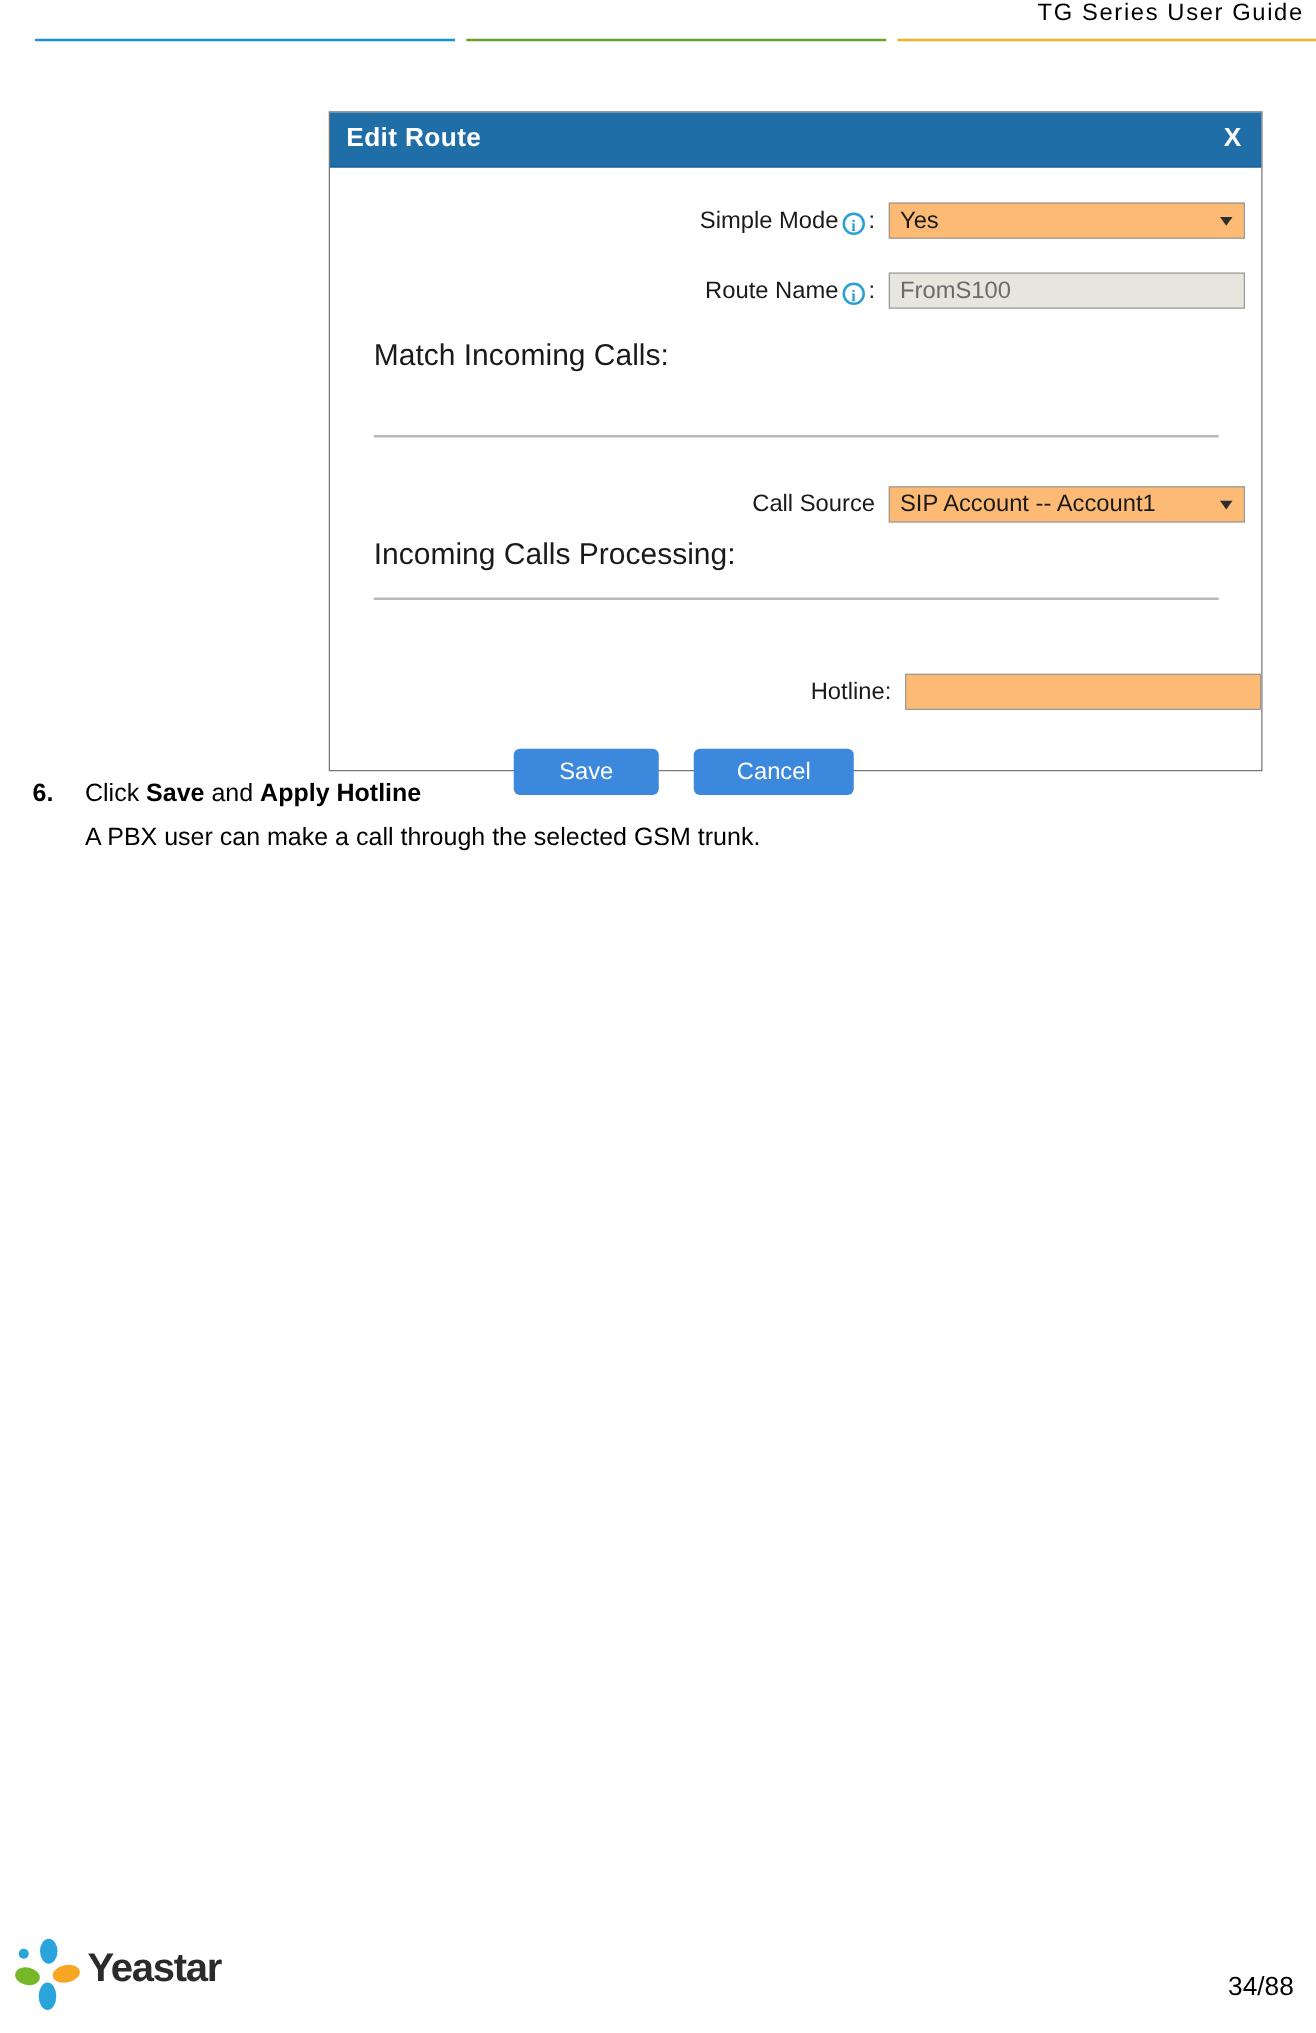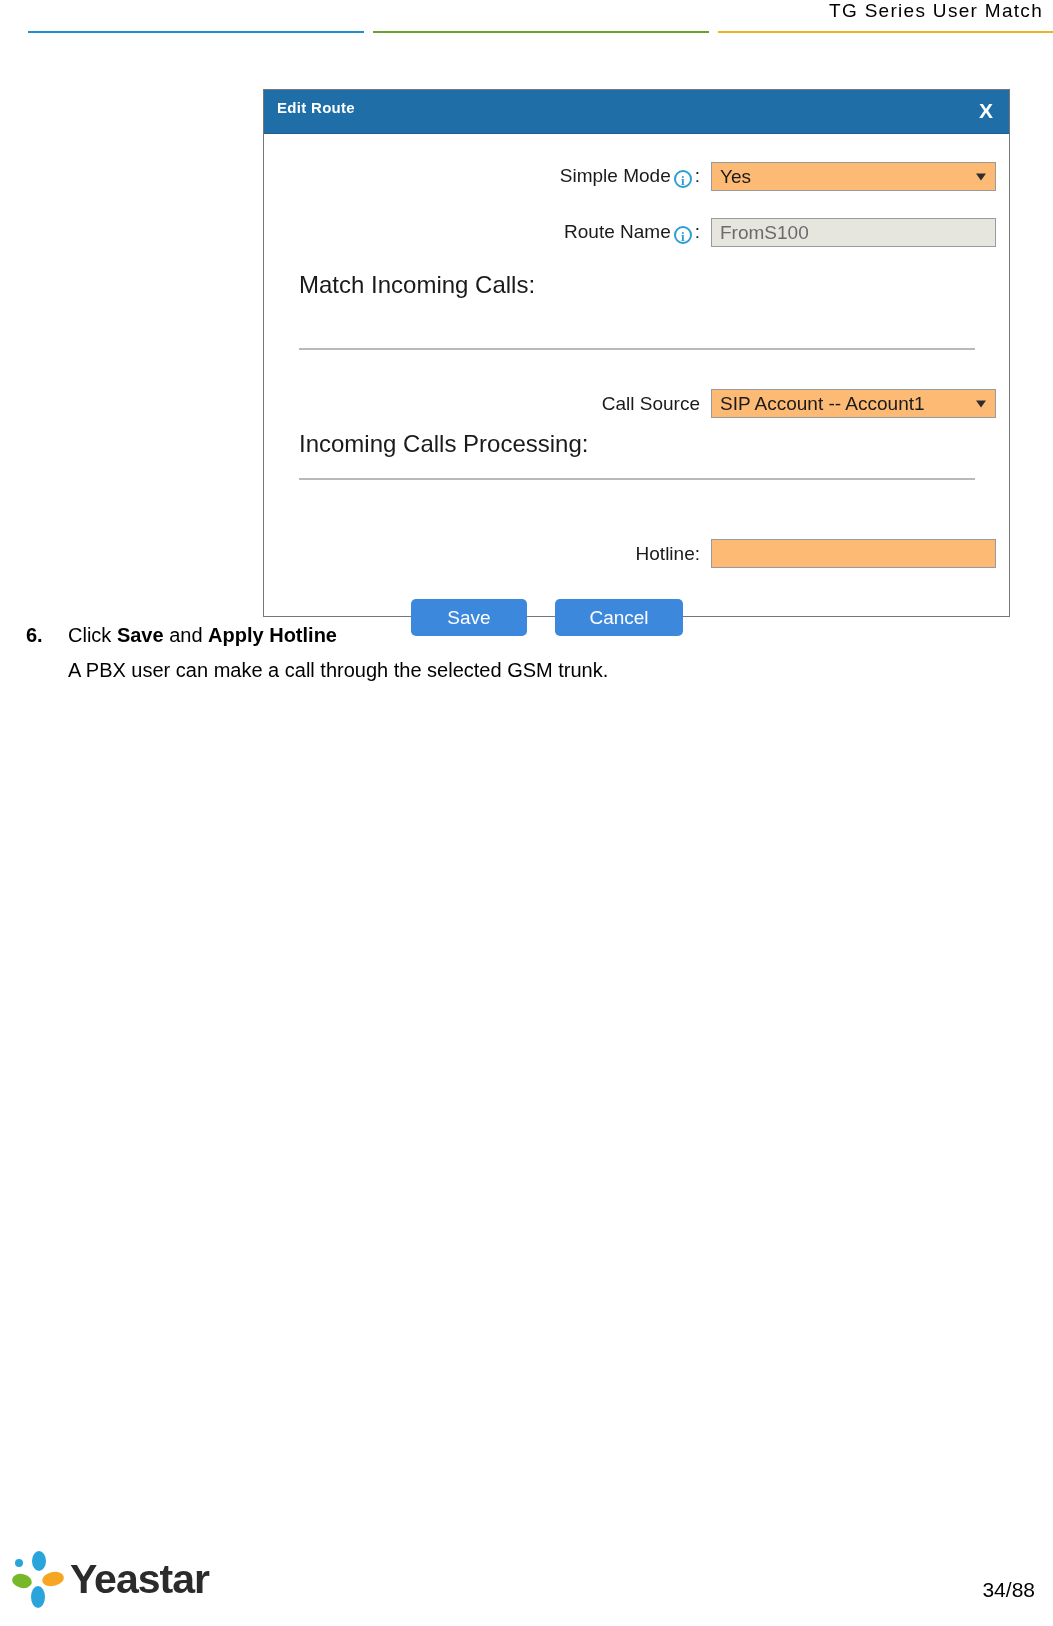--- a/index.html
+++ b/index.html
@@ -50,21 +50,21 @@
     position: relative;
     height: 43px;
     background: #1f6ea8;
     border-bottom: 1px solid #1a5f90;
   }
   .dialog-title {
     position: absolute;
     left: 13px;
     top: 9px;
     color: #ffffff;
-    font-size: 15px;
+    font-size: 21px;
     font-weight: bold;
     letter-spacing: 0.3px;
   }
   .dialog-close {
     position: absolute;
     right: 16px;
     top: 9px;
     color: #ffffff;
     font-size: 21px;
     font-weight: bold;
@@ -197,39 +197,39 @@
     position: absolute;
     left: 8px;
     top: 1548px;
     width: 170px;
     height: 62px;
   }
   .logo-word {
     position: absolute;
     left: 62px;
     top: 8px;
-    font-size: 41px;
+    font-size: 32px;
     font-weight: bold;
     color: #2b2b2b;
     letter-spacing: -1px;
     font-family: "Liberation Sans", sans-serif;
   }
   .page-num {
     position: absolute;
     right: 18px;
     top: 1578px;
     font-size: 21px;
     color: #000;
   }
 </style>
 </head>
 <body>
 
 <div>
-  <div class="hdr-title">TG  Series  User  Match</div>
+  <div class="hdr-title">TG  Series  User  Guide</div>
   <div class="rule rule-blue"></div>
   <div class="rule rule-green"></div>
   <div class="rule rule-yellow"></div>
 </div>
 
 <div class="dialog">
 
   <div class="dialog-titlebar">
     <div class="dialog-title">Edit Route</div>
     <div class="dialog-close">X</div>
@@ -266,21 +266,21 @@
       <div class="select-box">
         <span>SIP Account -- Account1</span>
         <span class="caret"></span>
       </div>
     </div>
 
     <div class="section-head" style="top:296px;">Incoming Calls Processing:</div>
     <div class="separator" style="top:344px;"></div>
 
 
-    <div class="form-row" style="top:405px;">
+    <div class="form-row" style="top:405px;justify-content:flex-end;">
       <div class="row-label">
         <span>Hotline:</span>
       </div>
       <div class="text-box">
         <span></span>
       </div>
     </div>
 
     <button class="btn btn-save">Save</button>
     <button class="btn btn-cancel">Cancel</button>

